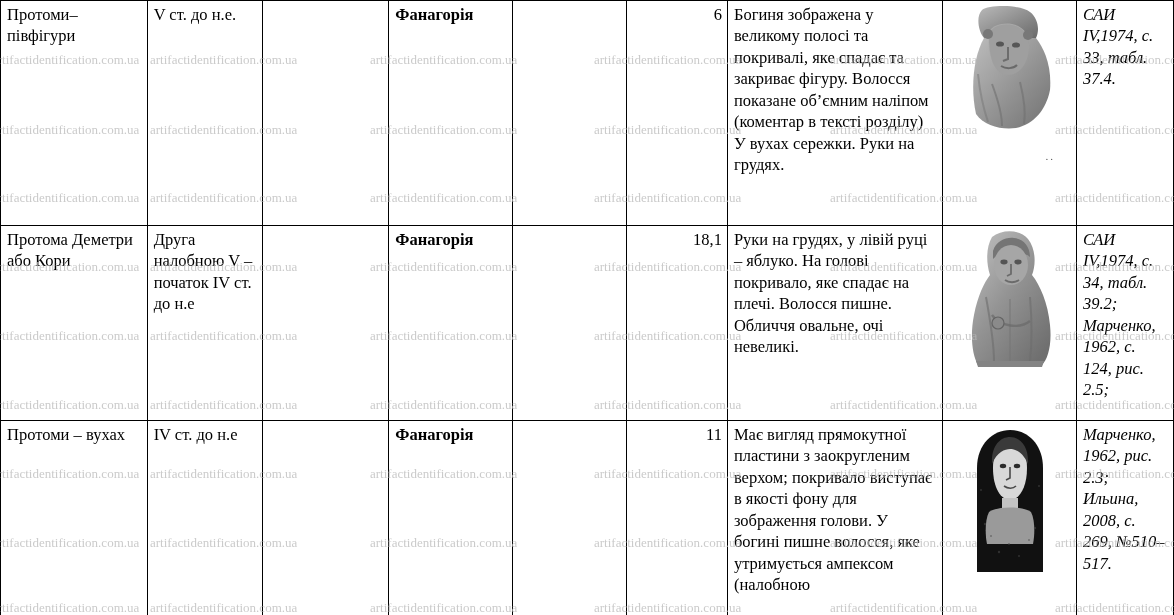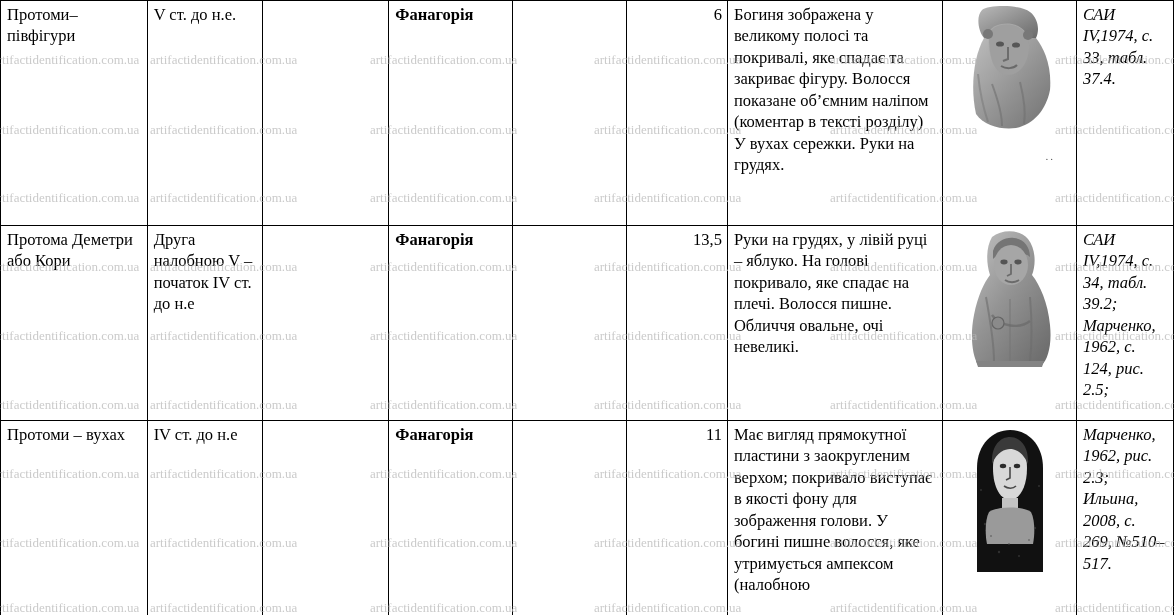--- a/index.html
+++ b/index.html
@@ -179,21 +179,21 @@
         <td class="c-empty1">
           <span></span>
         </td>
         <td class="c-site">
           <span>Фанагорія</span>
         </td>
         <td class="c-empty2">
           <span></span>
         </td>
         <td class="c-size">
-          <span>13,5</span>
+          <span>18,1</span>
         </td>
         <td class="c-desc">
           <span>Руки на грудях, у лівій руці – яблуко. На голові покривало, яке спадає на плечі. Волосся пишне. Обличчя овальне, очі невеликі.</span>
         </td>
         <td class="c-img">
           <span class="artifact">
             <svg width="96" height="146" viewBox="0 0 96 146" xmlns="http://www.w3.org/2000/svg">
               <defs>
                 <linearGradient id="g2" x1="0" y1="0" x2="0.8" y2="1">
                   <stop offset="0%" stop-color="#c2c2c2"></stop>

